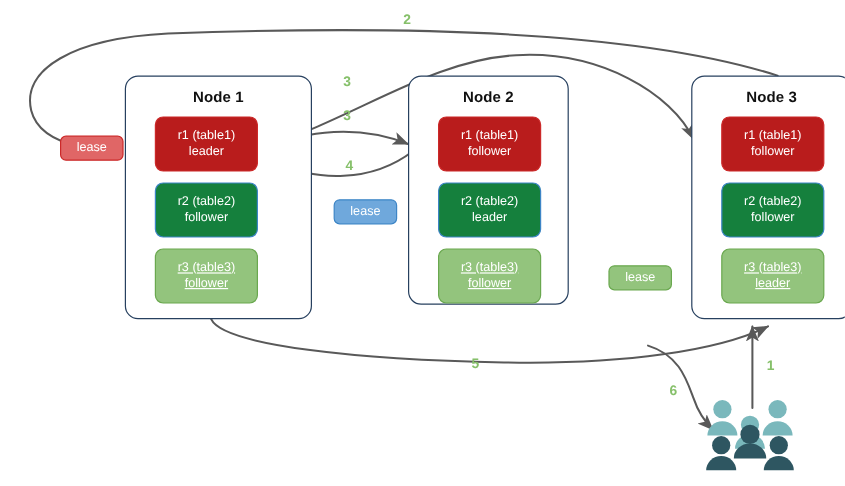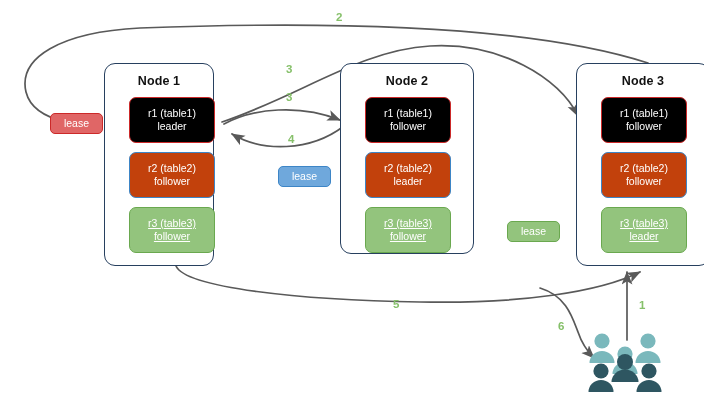--- a/index.html
+++ b/index.html
@@ -57,22 +57,22 @@
     flex-direction: column;
     align-items: center;
     justify-content: center;
     color: #ffffff;
     font-size: 10.5px;
     line-height: 13.5px;
     text-align: center;
   }
   .replica .l1, .replica .l2 { display: block; }
 
-  .rep-red   { background: #000000; border: 1.3px solid #cc2929; }
-  .rep-blue  { background: #c2410c; border: 1.3px solid #3d85c6; }
+  .rep-red   { background: #b91c1c; border: 1.3px solid #cc2929; }
+  .rep-blue  { background: #15803d; border: 1.3px solid #3d85c6; }
   .rep-green { background: #93c47d; border: 1.3px solid #6aa84f; text-decoration: underline; }
 
   
   .lease {
     position: absolute;
     box-sizing: border-box;
     border-radius: 5px;
     display: flex;
     align-items: center;
     justify-content: center;
@@ -125,21 +125,21 @@
       <path d="M 344,126 C 310,152 262,152 232,134" marker-end="url(#ah)"></path>
 
       <path d="M 176,266 C 186,288 300,300 420,302 C 520,304 600,292 640,272" marker-end="url(#ah)"></path>
 
       <path d="M 540,288 C 566,296 572,316 578,332 C 582,344 588,352 594,358" marker-end="url(#ah)"></path>
 
       <path d="M 627,340 L 627,272" marker-end="url(#ah)"></path>
     </g>
   </svg>
 
-  <div class="node" style="left:104px; top:63px; width:110px; height:203px;">
+  <div class="node" style="left:104px; top:63px; width:156px; height:203px;">
     <div class="node-title">Node 1</div>
 
     <div class="replica rep-red" style="left:24px; top:33px; width:86px; height:46px;">
       <span class="l1">r1 (table1)</span>
       <span class="l2">leader</span>
     </div>
 
     <div class="replica rep-blue" style="left:24px; top:88px; width:86px; height:46px;">
       <span class="l1">r2 (table2)</span>
       <span class="l2">follower</span>

